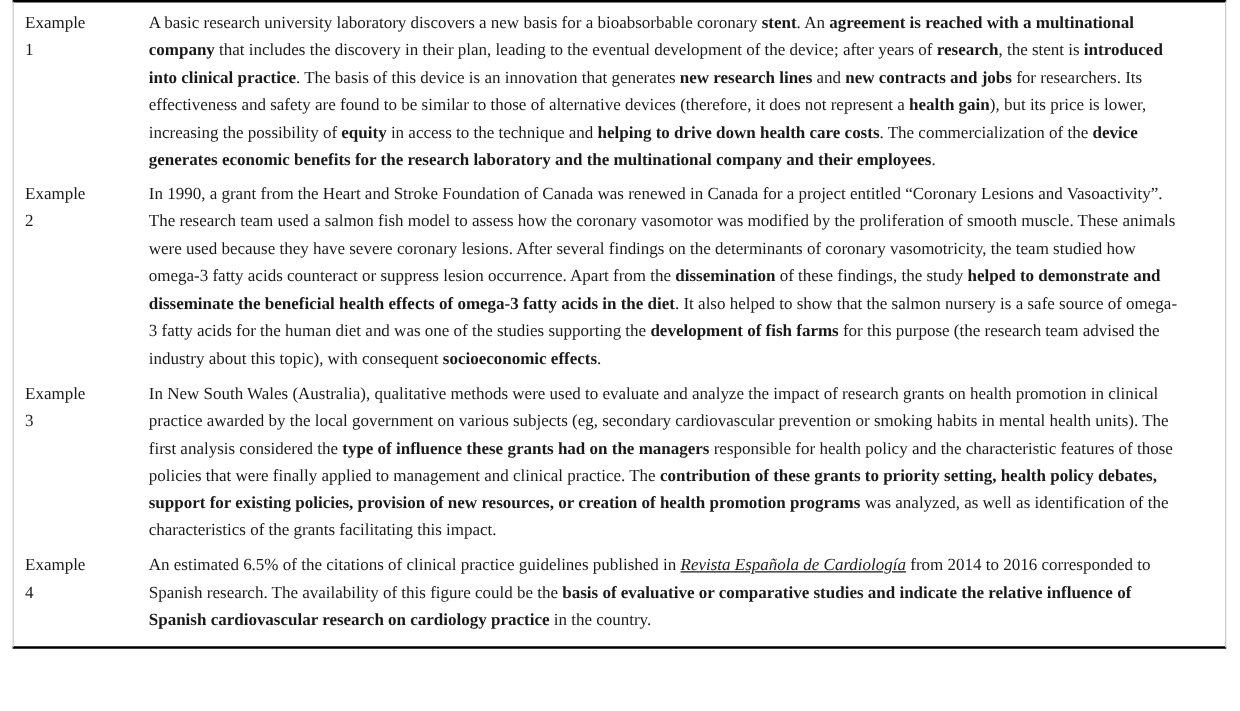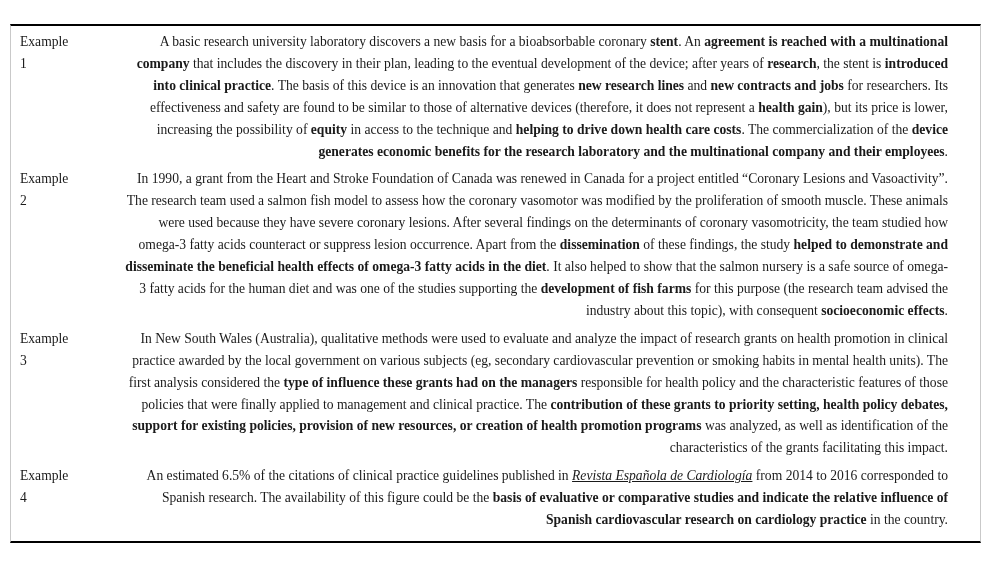--- a/index.html
+++ b/index.html
@@ -11,21 +11,21 @@
     width: 992px;
     height: 569px;
     position: relative;
     font-family: "Liberation Serif", serif;
     color: #1a1a1a;
     overflow: hidden;
   }
   .examples-table {
     position: absolute;
     left: 10px;
-    top: 24px;
+    top: 0;
     width: 971px;
     box-sizing: border-box;
     border-top: 2px solid #000000;
     border-bottom: 2px solid #000000;
     border-left: 1px solid #c9c9c9;
     border-right: 1px solid #c9c9c9;
     padding: 5px 0 10px 0;
   }
   .example-row {
     display: flex;
@@ -44,21 +44,21 @@
   }
   .label-line {
     display: block;
   }
   .text-col {
     flex: 1;
     box-sizing: border-box;
     padding-right: 32px;
     font-size: 13.6px;
     line-height: 21.9px;
-    text-align: right;
+    text-align: left;
   }
   .seg-normal { font-weight: normal; font-style: normal; }
   .seg-bold   { font-weight: bold;   font-style: normal; }
   .seg-italic { font-weight: normal; font-style: italic; text-decoration: underline; }
 </style>
 </head>
 <body>
 
 <div class="examples-table">
   <div class="example-row">

